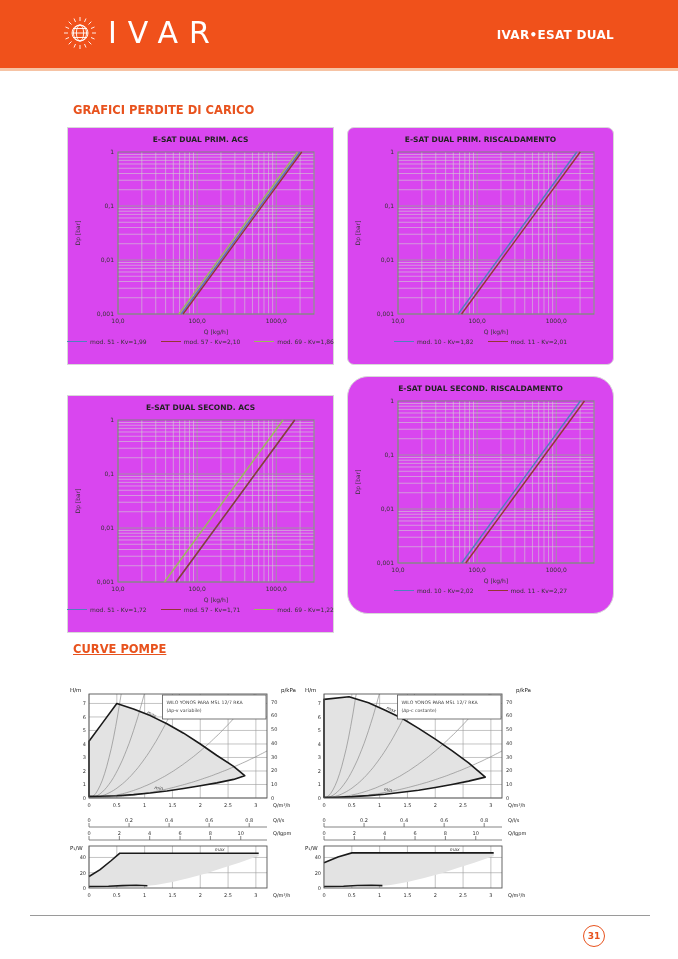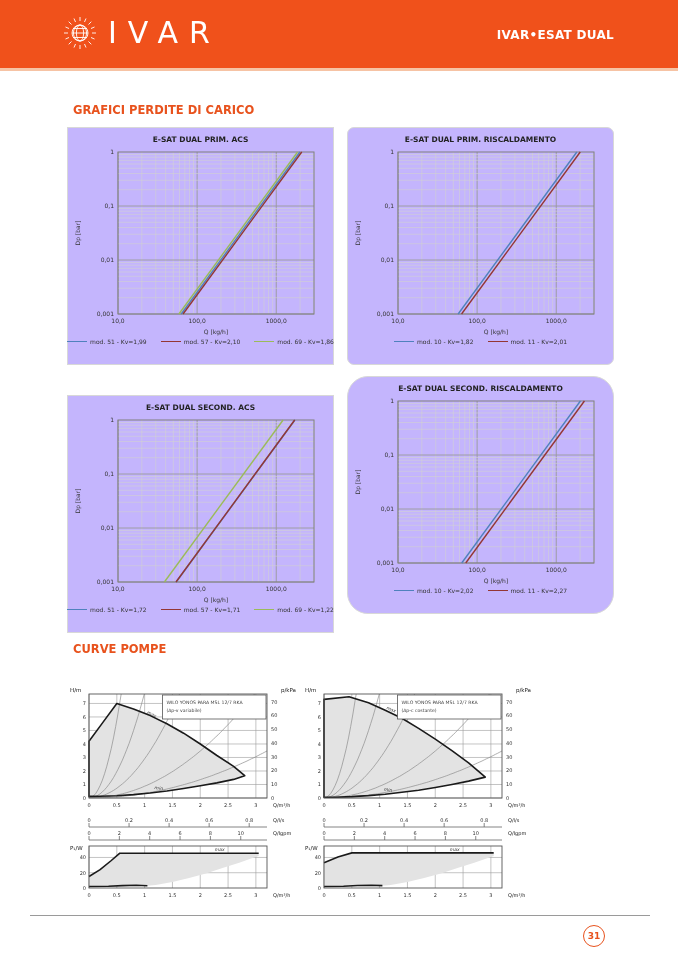--- a/index.html
+++ b/index.html
@@ -7,25 +7,25 @@
   .page{position:relative;width:678px;height:959px;background:#fff;overflow:hidden;}
 
   
   .band{position:absolute;left:0;top:0;width:678px;height:68px;background:#F0511B;border-bottom:3px solid #F6C3A4;}
   .logo{position:absolute;left:62px;top:14px;display:flex;align-items:center;gap:10px;color:#fff;}
   .brand-text{font-size:30px;font-weight:400;letter-spacing:11px;line-height:38px;}
   .product{position:absolute;right:64px;top:28px;color:#fff;font-size:12px;font-weight:bold;letter-spacing:0.3px;}
 
   .sec-title{position:absolute;left:65px;margin:8px;color:#E8521D;font-weight:bold;}
   #title-perdite{top:95px;font-size:11.5px;}
-  #title-pompe{top:634px;font-size:11.5px;}
+  #title-pompe{top:634px;font-size:11.5px;text-decoration:underline;}
   #subtitle-pompe{top:653px;font-size:12px;}
 
   
-  .chart-card{position:absolute;width:267px;height:238px;background:#c4b5fd;border:1px solid #D8D8D8;box-sizing:border-box;}
+  .chart-card{position:absolute;width:267px;height:238px;background:#d946ef;border:1px solid #D8D8D8;box-sizing:border-box;}
   #card0{left:67px;top:127px;} #card1{left:347px;top:127px;border-radius:7px;}
   #card2{left:67px;top:395px;padding-left:16px;} #card3{left:347px;top:376px;border-radius:21px;}
   .log-title{position:absolute;left:0;top:7px;width:100%;text-align:center;font-size:7.5px;font-weight:bold;color:#222;}
   .log-svg{position:absolute;left:0;top:0;}
   .log-legend{position:absolute;left:0;top:210px;width:100%;display:flex;justify-content:center;gap:14px;}
   .log-legend .item{display:flex;align-items:center;gap:3px;}
   .log-legend .swatch{width:20px;height:0;border-top:1.6px solid #000;}
   .log-legend .lbl{font-size:6px;color:#333;white-space:nowrap;}
 
   

